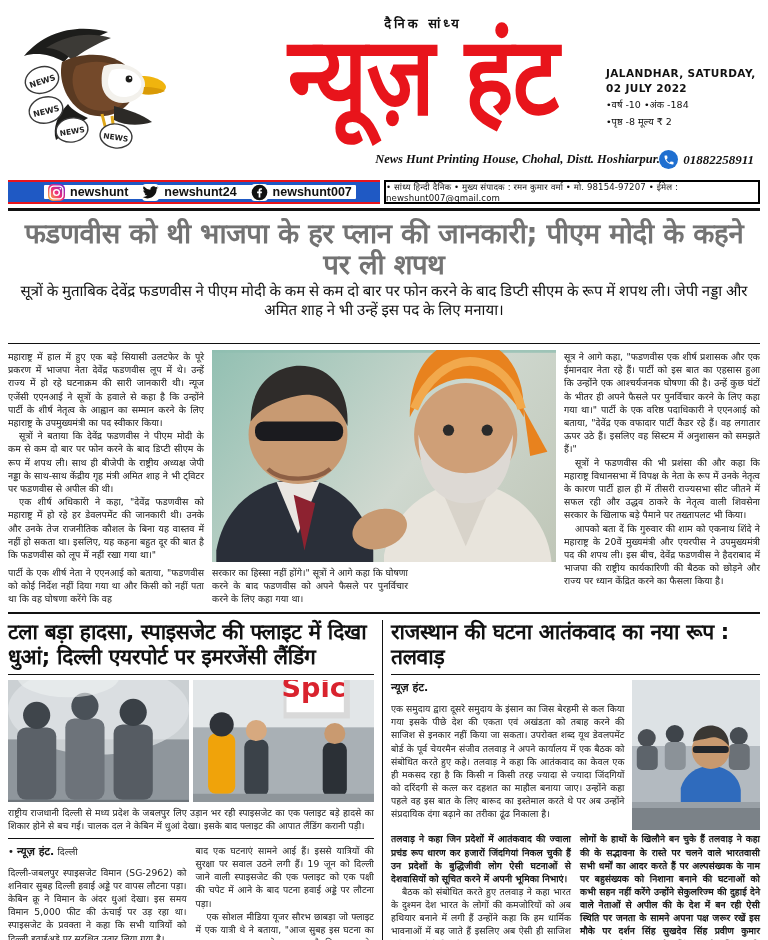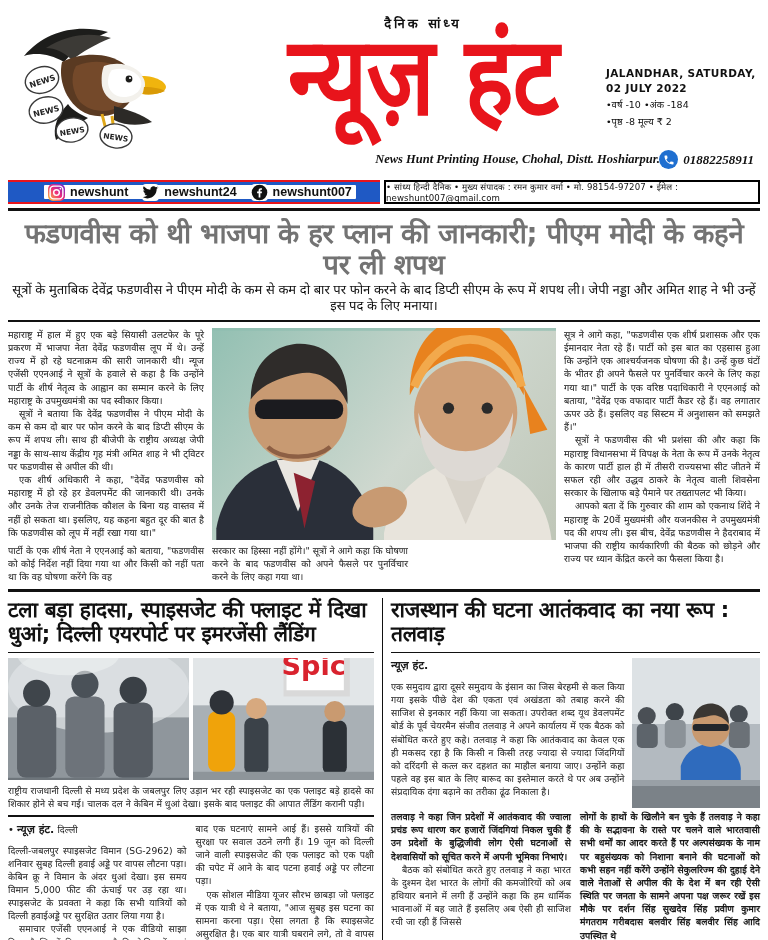--- a/index.html
+++ b/index.html
@@ -72,22 +72,22 @@
 
   .rule-thick{height:3px;background:#111;margin:4px 0 0 0;}
 
   
   .lead-head{
     font-family:"DejaVu Sans",sans-serif;font-weight:bold;
     font-size:27.5px;line-height:1.12;color:#737373;text-align:center;
     margin:7px 0 2px 0;letter-spacing:-0.3px;
   }
   .lead-sub{
-    font-family:Liberation Sans, sans-serif;font-size:13px;color:#111;
-    text-align:center;line-height:1.3;margin-bottom:5px;
+    font-family:Liberation Serif, serif;font-size:15px;color:#111;
+    text-align:center;line-height:1.3;margin-bottom:22px;
   }
   .hr-black{height:1.5px;background:#111;}
 
   .lead-body{display:flex;gap:8px;margin-top:6px;height:212px;}
   .col{font-family:"DejaVu Sans",sans-serif;font-size:9.3px;line-height:1.42;text-align:justify;color:#151515;}
   .col p{margin:0 0 0 0;text-indent:11px;}
   .col p.first{text-indent:0;}
   .byline{font-family:"DejaVu Sans",sans-serif;font-size:10px;margin-bottom:6px;}
   .byline b{font-weight:bold;font-size:11px;}
   .byline .city{font-size:9.3px;}
@@ -286,21 +286,21 @@
 
         <rect x="70" y="158" width="6" height="40" rx="3" fill="#333" transform="rotate(18 73 178)"></rect>
 
         <ellipse cx="78" cy="140" rx="13" ry="9" fill="#c89a72" transform="rotate(-18 78 140)"></ellipse>
       </svg>
     </div>
 
     <div class="col lead-col-r">
       <p class="first">सूत्र ने आगे कहा, "फडणवीस एक शीर्ष प्रशासक और एक ईमानदार नेता रहे हैं। पार्टी को इस बात का एहसास हुआ कि उन्होंने एक आश्चर्यजनक घोषणा की है। उन्हें कुछ घंटों के भीतर ही अपने फैसले पर पुनर्विचार करने के लिए कहा गया था।" पार्टी के एक वरिष्ठ पदाधिकारी ने एएनआई को बताया, "देवेंद्र एक वफादार पार्टी कैडर रहे हैं। वह लगातार ऊपर उठे हैं। इसलिए वह सिस्टम में अनुशासन को समझते हैं।"</p>
       <p>सूत्रों ने फडणवीस की भी प्रशंसा की और कहा कि महाराष्ट्र विधानसभा में विपक्ष के नेता के रूप में उनके नेतृत्व के कारण पार्टी हाल ही में तीसरी राज्यसभा सीट जीतने में सफल रही और उद्धव ठाकरे के नेतृत्व वाली शिवसेना सरकार के खिलाफ बड़े पैमाने पर तख्तापलट भी किया।</p>
-      <p>आपको बता दें कि गुरुवार की शाम को एकनाथ शिंदे ने महाराष्ट्र के 20वें मुख्यमंत्री और यजनकीस ने उपमुख्यमंत्री पद की शपथ ली। इस बीच, देवेंद्र फडणवीस ने हैदराबाद में भाजपा की राष्ट्रीय कार्यकारिणी की बैठक को छोड़ने और राज्य पर ध्यान केंद्रित करने का फैसला किया है।</p>
+      <p>आपको बता दें कि गुरुवार की शाम को एकनाथ शिंदे ने महाराष्ट्र के 20वें मुख्यमंत्री और एयरपीस ने उपमुख्यमंत्री पद की शपथ ली। इस बीच, देवेंद्र फडणवीस ने हैदराबाद में भाजपा की राष्ट्रीय कार्यकारिणी की बैठक को छोड़ने और राज्य पर ध्यान केंद्रित करने का फैसला किया है।</p>
     </div>
   </div>
 
   <div class="lead-caption">
     <div class="cc cap-a">पार्टी के एक शीर्ष नेता ने एएनआई को बताया, "फडणवीस को कोई निर्देश नहीं दिया गया था और किसी को नहीं पता था कि वह घोषणा करेंगे कि वह</div>
     <div class="cc cap-c">सरकार का हिस्सा नहीं होंगे।" सूत्रों ने आगे कहा कि घोषणा करने के बाद फडणवीस को अपने फैसले पर पुनर्विचार करने के लिए कहा गया था।</div>
     <div class="cc cap-c"></div>
   </div>
 
   <div class="sect-rule"></div>

